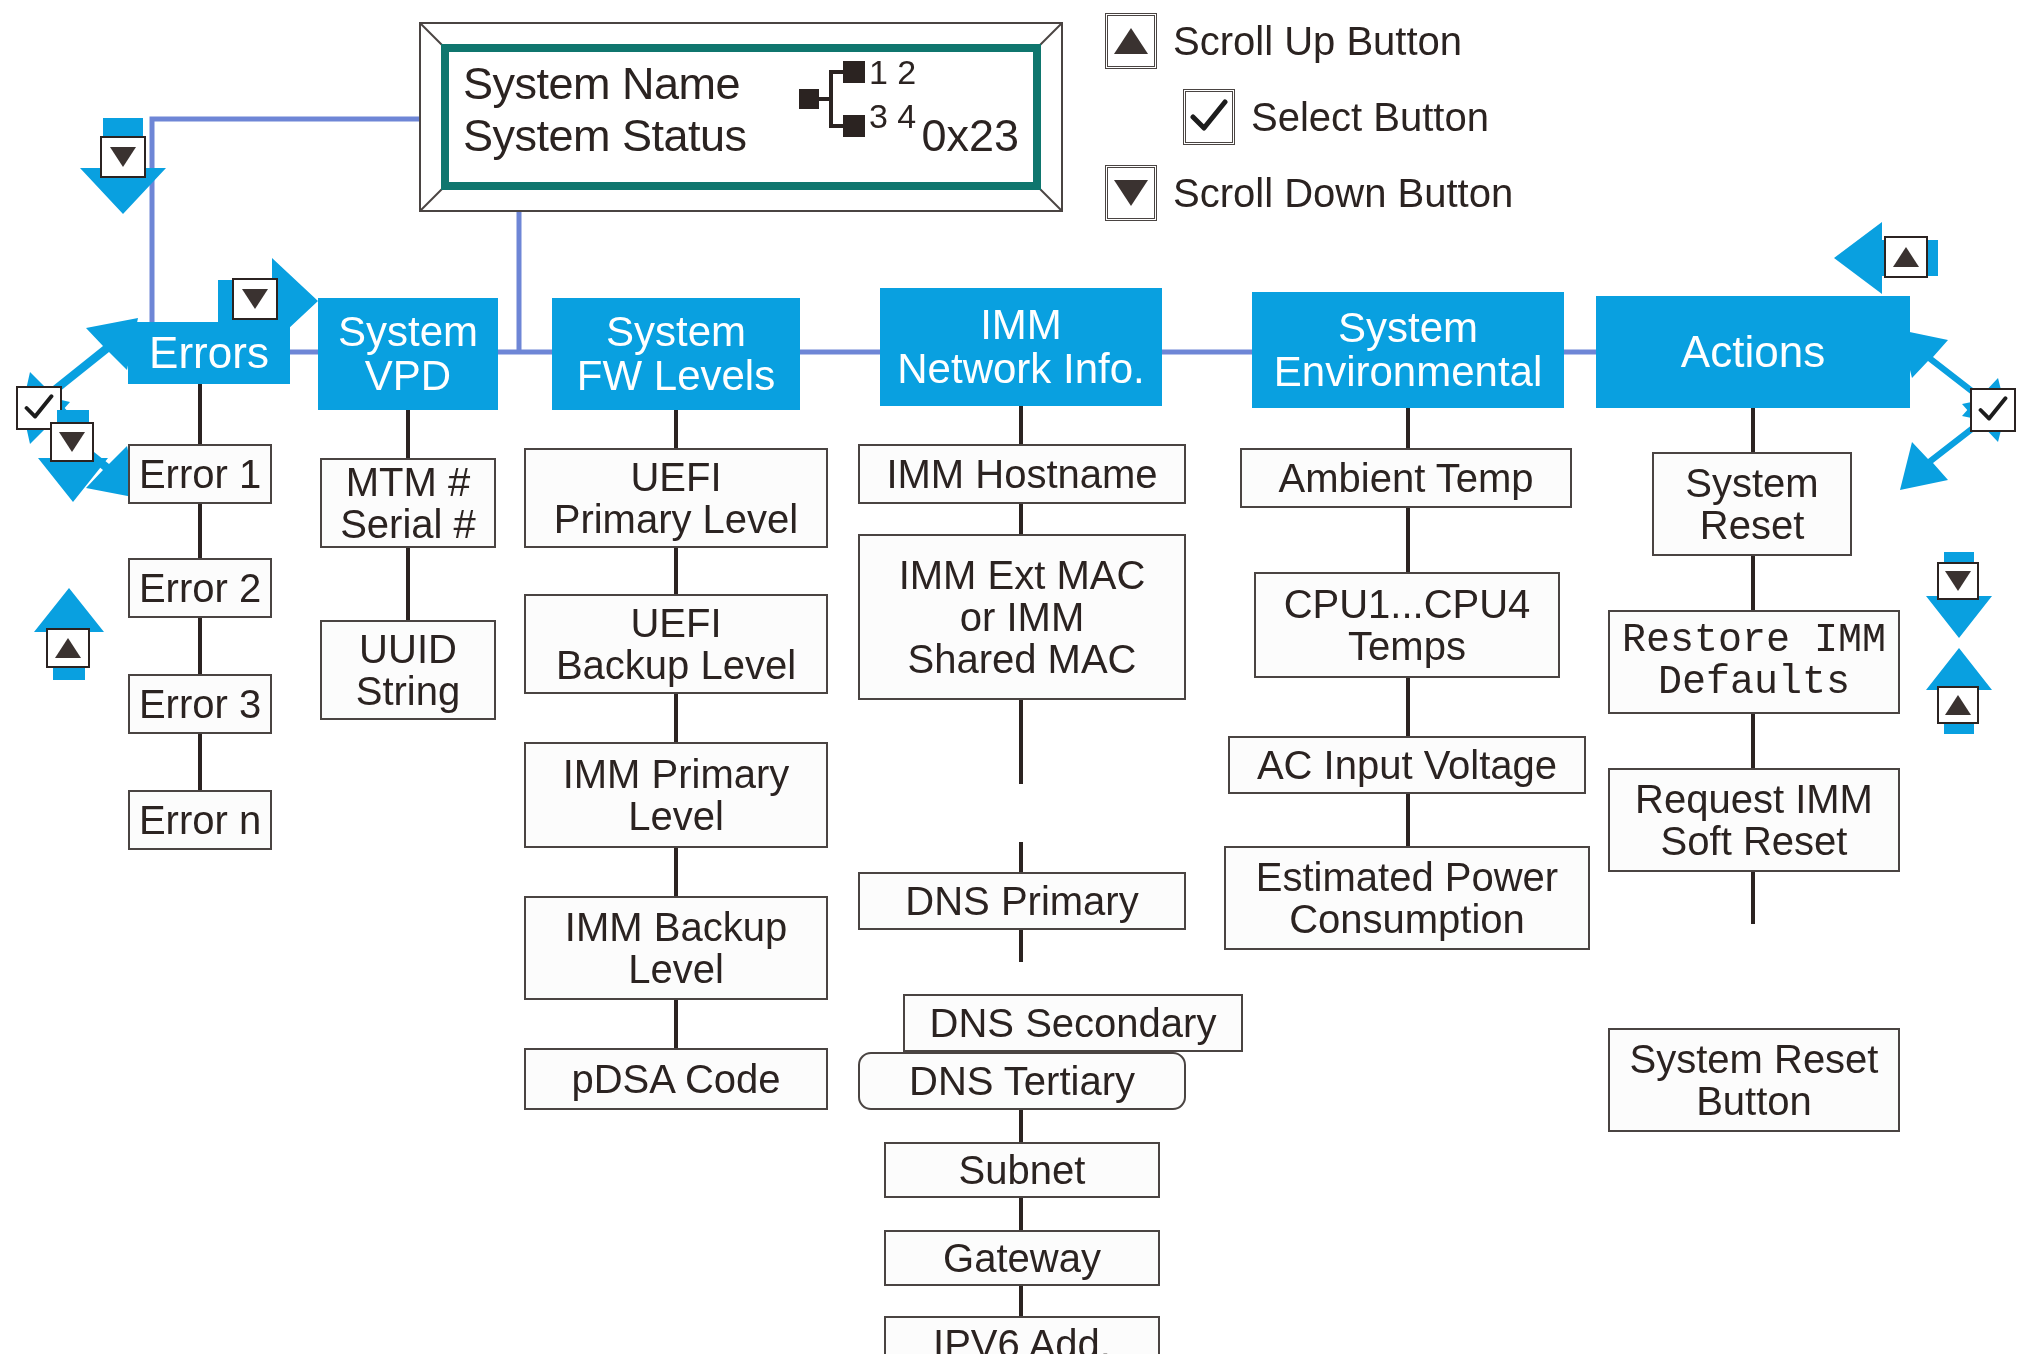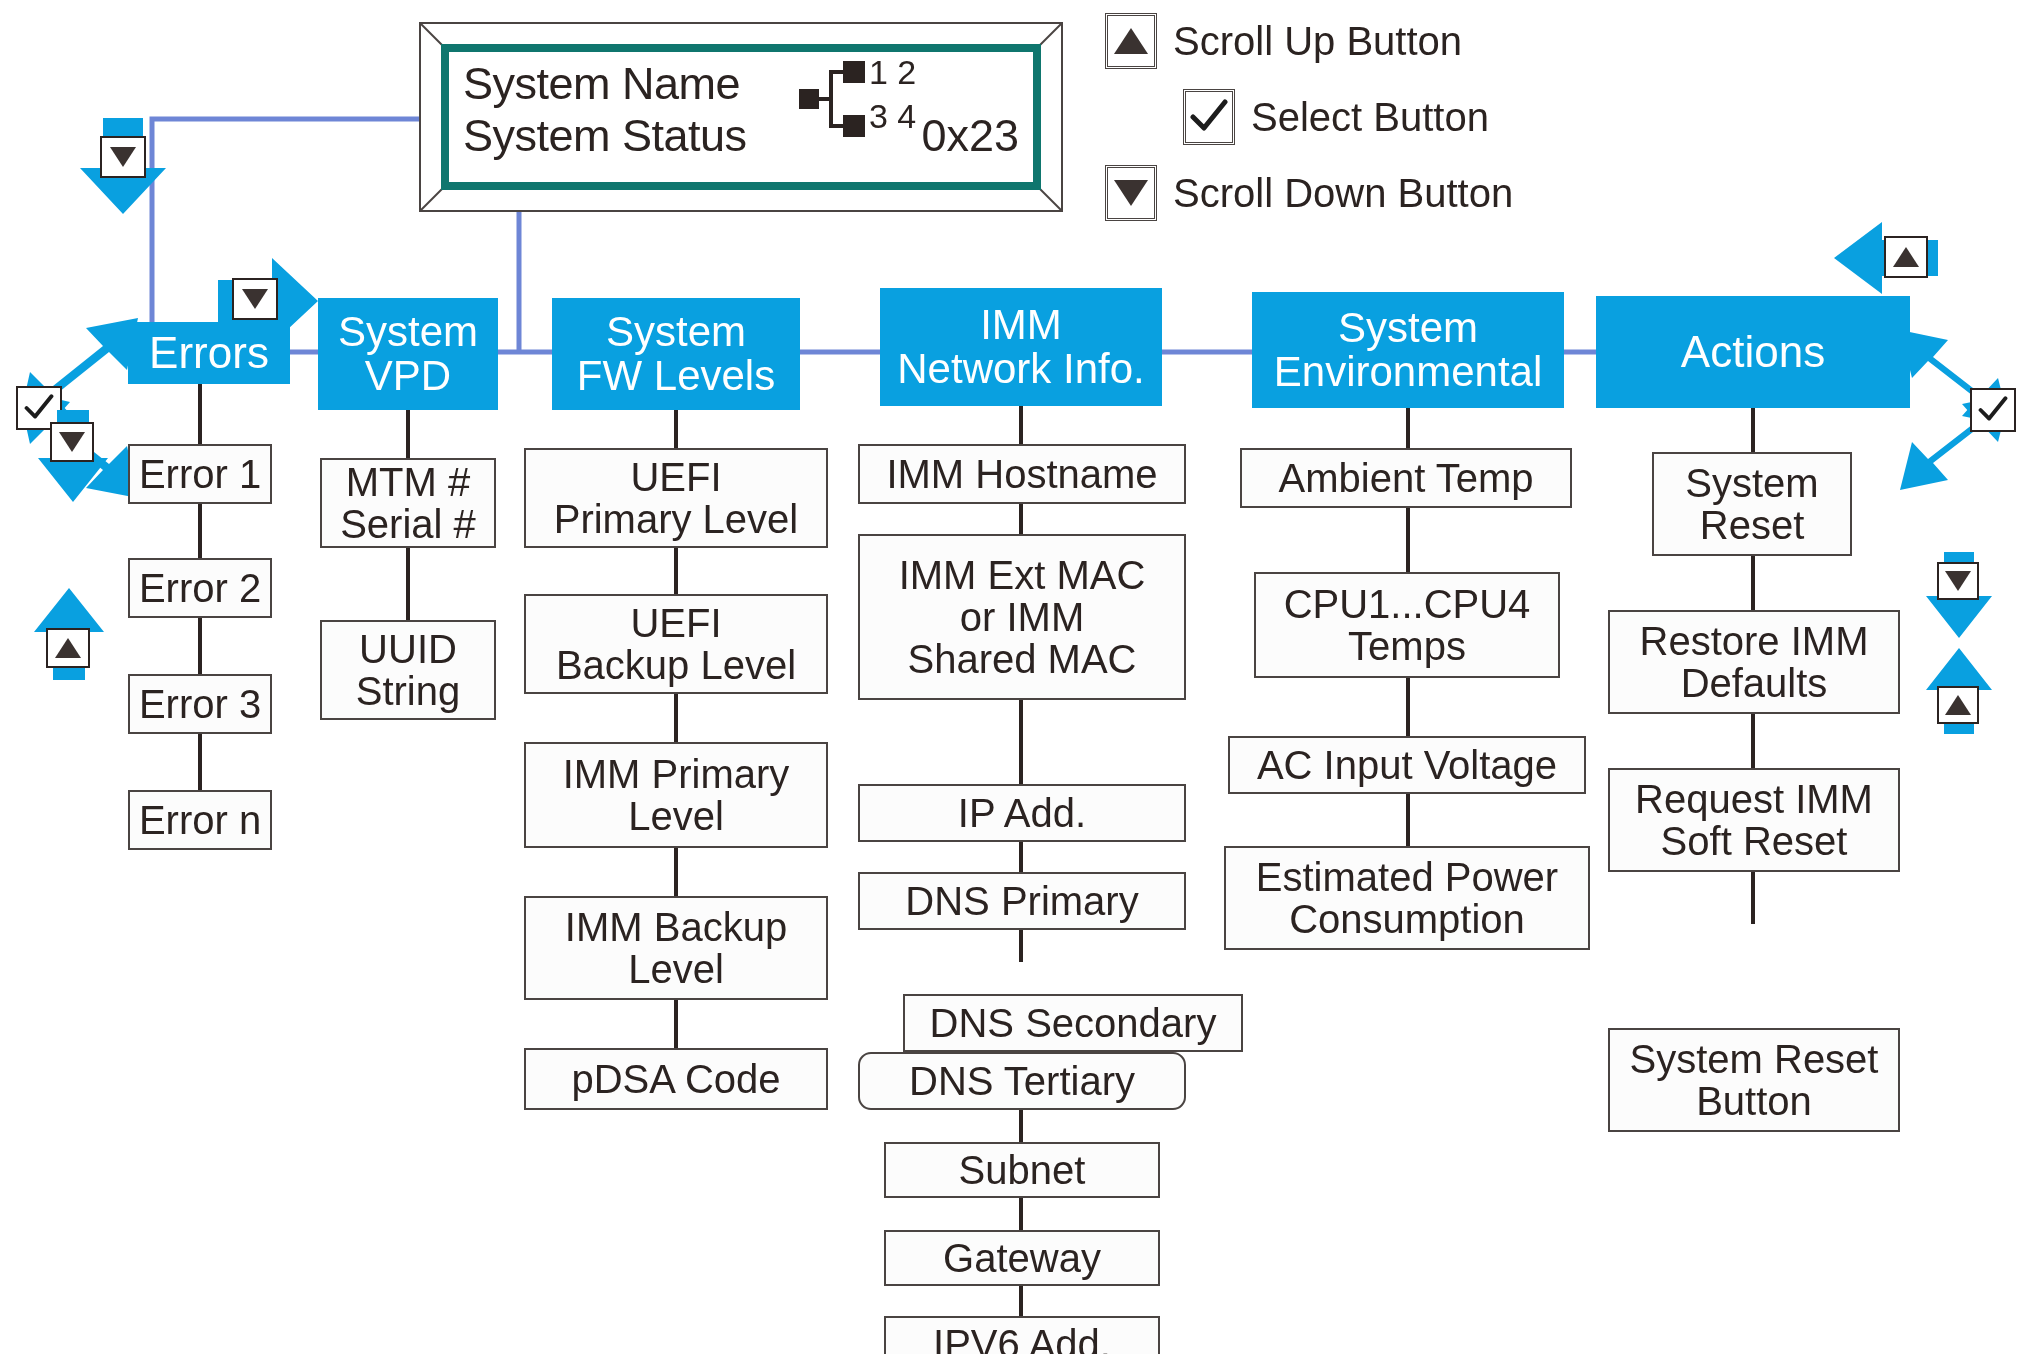--- a/index.html
+++ b/index.html
@@ -405,23 +405,20 @@
     <path d="M1021,1286 L1021,1316" stroke="#2b2321" stroke-width="4" fill="none"></path>
   </svg>
   <div class="node" style="left:858px; top:444px; width:328px; height:60px;">
     <span>IMM Hostname</span>
   </div>
   <div class="node" style="left:858px; top:534px; width:328px; height:166px; flex-direction:column;">
     <span>IMM Ext MAC</span>
     <span>or IMM</span>
     <span>Shared MAC</span>
   </div>
-  <div class="node" style="left:858px; top:784px; width:328px; height:58px;">
-    <span>IP Add.</span>
-  </div>
   <div class="node" style="left:858px; top:872px; width:328px; height:58px;">
     <span>DNS Primary</span>
   </div>
   <div class="node" style="left:903px; top:962px; width:340px; height:58px;margin-top:32px;">
     <span>DNS Secondary</span>
   </div>
   <div class="node" style="left:858px; top:1052px; width:328px; height:58px;border-radius:13px;">
     <span>DNS Tertiary</span>
   </div>
   <div class="node" style="left:884px; top:1142px; width:276px; height:56px;">
@@ -468,21 +465,21 @@
     <path d="M1753,408 L1753,452" stroke="#2b2321" stroke-width="4" fill="none"></path>
     <path d="M1753,556 L1753,610" stroke="#2b2321" stroke-width="4" fill="none"></path>
     <path d="M1753,714 L1753,768" stroke="#2b2321" stroke-width="4" fill="none"></path>
     <path d="M1753,872 L1753,924" stroke="#2b2321" stroke-width="4" fill="none"></path>
     <path d="M1753,1028 L1753,1080" stroke="#2b2321" stroke-width="4" fill="none"></path>
   </svg>
   <div class="node" style="left:1652px; top:452px; width:200px; height:104px; flex-direction:column;">
     <span>System</span>
     <span>Reset</span>
   </div>
-  <div class="node" style="left:1608px; top:610px; width:292px; height:104px; flex-direction:column;">
+  <div class="node" style="left:1608px; top:610px; width:292px; height:104px; flex-direction:column;font-family:Liberation Mono, monospace;">
     <span>Restore IMM</span>
     <span>Defaults</span>
   </div>
   <div class="node" style="left:1608px; top:768px; width:292px; height:104px; flex-direction:column;">
     <span>Request IMM</span>
     <span>Soft Reset</span>
   </div>
   <div class="node" style="left:1608px; top:1028px; width:292px; height:104px; flex-direction:column;">
     <span>System Reset</span>
     <span>Button</span>

